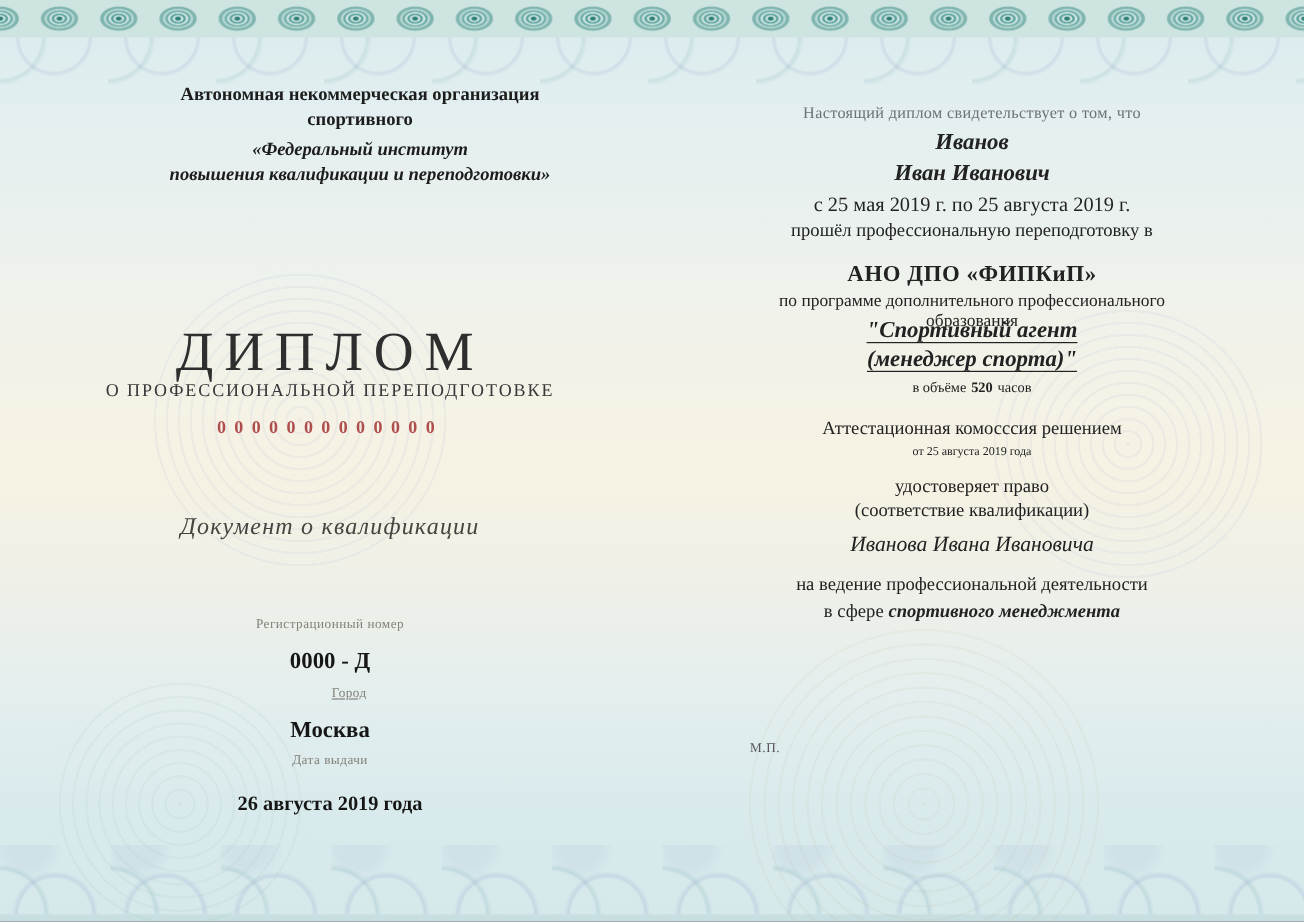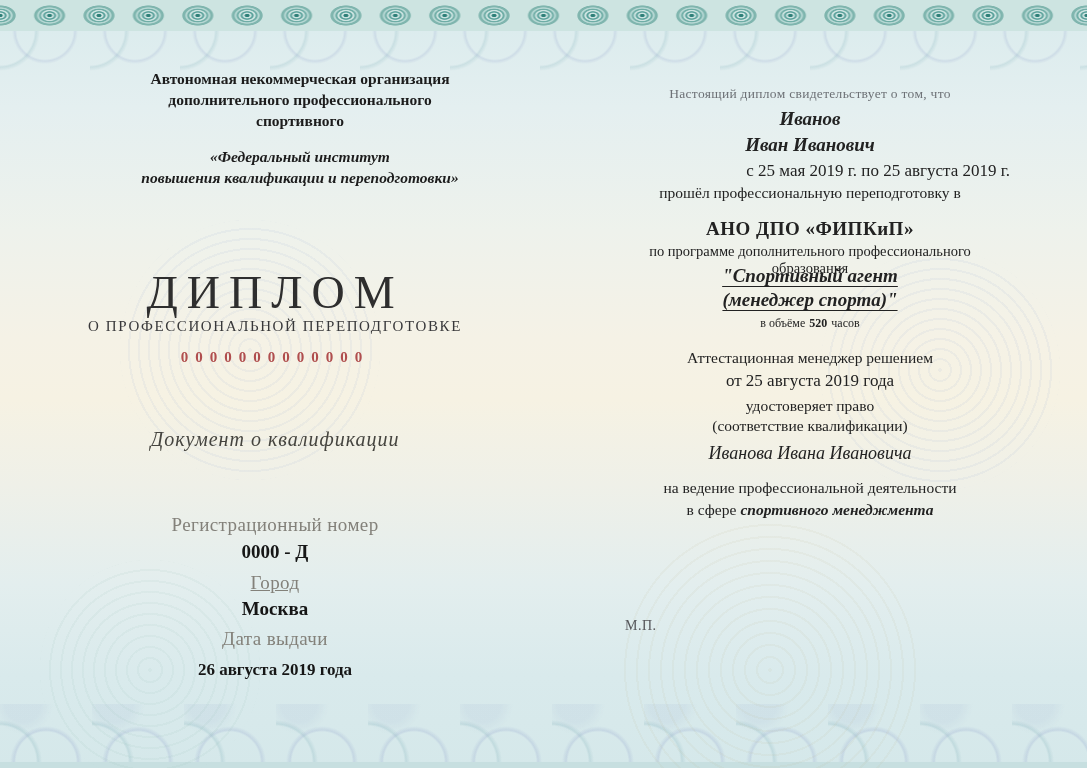--- a/index.html
+++ b/index.html
@@ -55,87 +55,86 @@
   .r4{left:620px;top:520px;width:300px;height:300px;background:repeating-radial-gradient(circle, rgba(190,185,150,0.10) 0 2px, rgba(190,185,150,0) 2px 12px);}
 
   
   .col{position:absolute;text-align:center;color:#222;}
   .col-left-top{left:110px;top:68px;width:380px;text-align:center;}
   .col-left{left:85px;top:0;width:380px;}
   .col-right{left:610px;top:0;width:400px;}
 
   .org-line{font-weight:bold;font-size:15.5px;line-height:21px;color:#1c1c1c;}
   .inst-line{font-weight:bold;font-style:italic;font-size:15.5px;line-height:21px;color:#1c1c1c;margin-top:0;}
-  .inst-block{margin-top:15px;}
+  .inst-block{margin-top:4px;}
 
   .diploma-title{
     position:absolute;top:266px;left:0;width:100%;
     font-size:46px;letter-spacing:9px;color:#2e2e2e;font-weight:500;
   }
   .diploma-subtitle{
     position:absolute;top:318px;left:0;width:100%;
     font-size:15px;letter-spacing:1.6px;color:#38383a;
   }
   .serial{
     position:absolute;top:349px;left:0;width:100%;
     font-size:15px;font-weight:bold;letter-spacing:7px;color:#b04e4e;
   }
   .doc-type{
     position:absolute;top:428px;left:0;width:100%;
     font-size:20px;font-style:italic;letter-spacing:1px;color:#45443f;
   }
-  .small-label{font-size:19px;color:#83817a;letter-spacing:0.4px;}
+  .small-label{font-size:11px;color:#83817a;letter-spacing:0.4px;}
   .lbl-reg{position:absolute;top:514px;left:0;width:100%;}
   .val-reg{position:absolute;top:541px;left:0;width:100%;font-size:19px;font-weight:bold;color:#161616;}
-  .lbl-city{position:absolute;top:572px;left:0;width:100%;text-decoration:underline;}
+  .lbl-city{position:absolute;top:572px;left:16px;width:100%;text-decoration:underline;}
   .val-city{position:absolute;top:598px;left:0;width:100%;font-size:19px;font-weight:bold;color:#161616;}
   .lbl-date{position:absolute;top:628px;left:0;width:100%;}
   .val-date{position:absolute;top:660px;left:0;width:100%;font-size:17px;font-weight:bold;color:#161616;}
 
   .rt{position:absolute;left:0;width:100%;}
   .intro{top:86px;font-size:13.5px;color:#6d7176;letter-spacing:0.3px;}
   .surname{top:108px;font-size:19px;font-weight:bold;font-style:italic;}
   .namepat{top:134px;font-size:19px;font-weight:bold;font-style:italic;}
-  .period{top:161px;font-size:17px;text-align:right;}
+  .period{top:161px;font-size:17px;}
   .action{top:184px;font-size:15.5px;}
   .orgname{top:218px;font-size:19px;font-weight:bold;letter-spacing:0.5px;}
   .prog-label{top:243px;font-size:14.5px;}
   .prog1{top:265px;font-size:19px;font-weight:bold;font-style:italic;}
   .prog2{top:289px;font-size:19px;font-weight:bold;font-style:italic;}
   .prog1 span,.prog2 span{text-decoration:underline;text-underline-offset:4px;}
   .volume{top:316px;font-size:12px;}
   .volume .hours{font-weight:bold;}
   .comm1{top:349px;font-size:15.5px;}
-  .comm2{top:371px;font-size:17px;}
+  .comm2{top:371px;font-size:10px;}
   .cert1{top:397px;font-size:15.5px;}
   .cert2{top:417px;font-size:15.5px;}
   .person{top:443px;font-size:18px;font-weight:normal;font-style:italic;}
   .act1{top:479px;font-size:15.5px;}
   .act2{top:501px;font-size:15.5px;}
   .act2 .field{font-weight:bold;font-style:italic;}
-  .stamp{position:absolute;left:625px;top:618px;font-size:14px;color:#55565a;letter-spacing:0.5px;}
+  .stamp{position:absolute;left:625px;top:618px;font-size:11px;color:#55565a;letter-spacing:0.5px;}
   .sp{display:inline-block;width:4px;}
 </style>
 </head>
 <body>
 
 <div class="page">
 
   <div class="band-top"></div>
   <div class="scallop-top"></div>
   <div class="scallop-bottom"></div>
   <div class="band-bottom"></div>
   <div class="rosette r1"></div>
   <div class="rosette r2"></div>
   <div class="rosette r3"></div>
   <div class="rosette r4"></div>
 
   <div class="col col-left-top">
     <div class="org-line">Автономная некоммерческая организация</div>
-    <div class="org-line">дополнительного профессионального</div>
     <div class="org-line">спортивного</div>
     <div class="inst-block">
       <div class="inst-line">«Федеральный институт</div>
       <div class="inst-line">повышения квалификации и переподготовки»</div>
     </div>
   </div>
 
   <div class="col col-left">
     <div class="diploma-title">ДИПЛОМ</div>
     <div class="diploma-subtitle">О ПРОФЕССИОНАЛЬНОЙ ПЕРЕПОДГОТОВКЕ</div>
@@ -156,21 +155,21 @@
     <div class="rt namepat">Иван Иванович</div>
     <div class="rt period">с 25 мая 2019 г. по 25 августа 2019 г.</div>
     <div class="rt action">прошёл профессиональную переподготовку в</div>
     <div class="rt orgname">АНО ДПО «ФИПКиП»</div>
     <div class="rt prog-label">по программе дополнительного профессионального образования</div>
     <div class="rt prog1"><span>"Спортивный агент</span></div>
     <div class="rt prog2"><span>(менеджер спорта)"</span></div>
     <div class="rt volume">
       <span>в объёме</span><span class="sp"></span><span class="hours">520</span><span class="sp"></span><span>часов</span>
     </div>
-    <div class="rt comm1">Аттестационная менеджер решением</div>
+    <div class="rt comm1">Аттестационная комосссия решением</div>
     <div class="rt comm2">от 25 августа 2019 года</div>
     <div class="rt cert1">удостоверяет право</div>
     <div class="rt cert2">(соответствие квалификации)</div>
     <div class="rt person">Иванова Ивана Ивановича</div>
     <div class="rt act1">на ведение профессиональной деятельности</div>
     <div class="rt act2">
       <span>в сфере</span><span class="sp"></span><span class="field">спортивного менеджмента</span>
     </div>
   </div>
 

